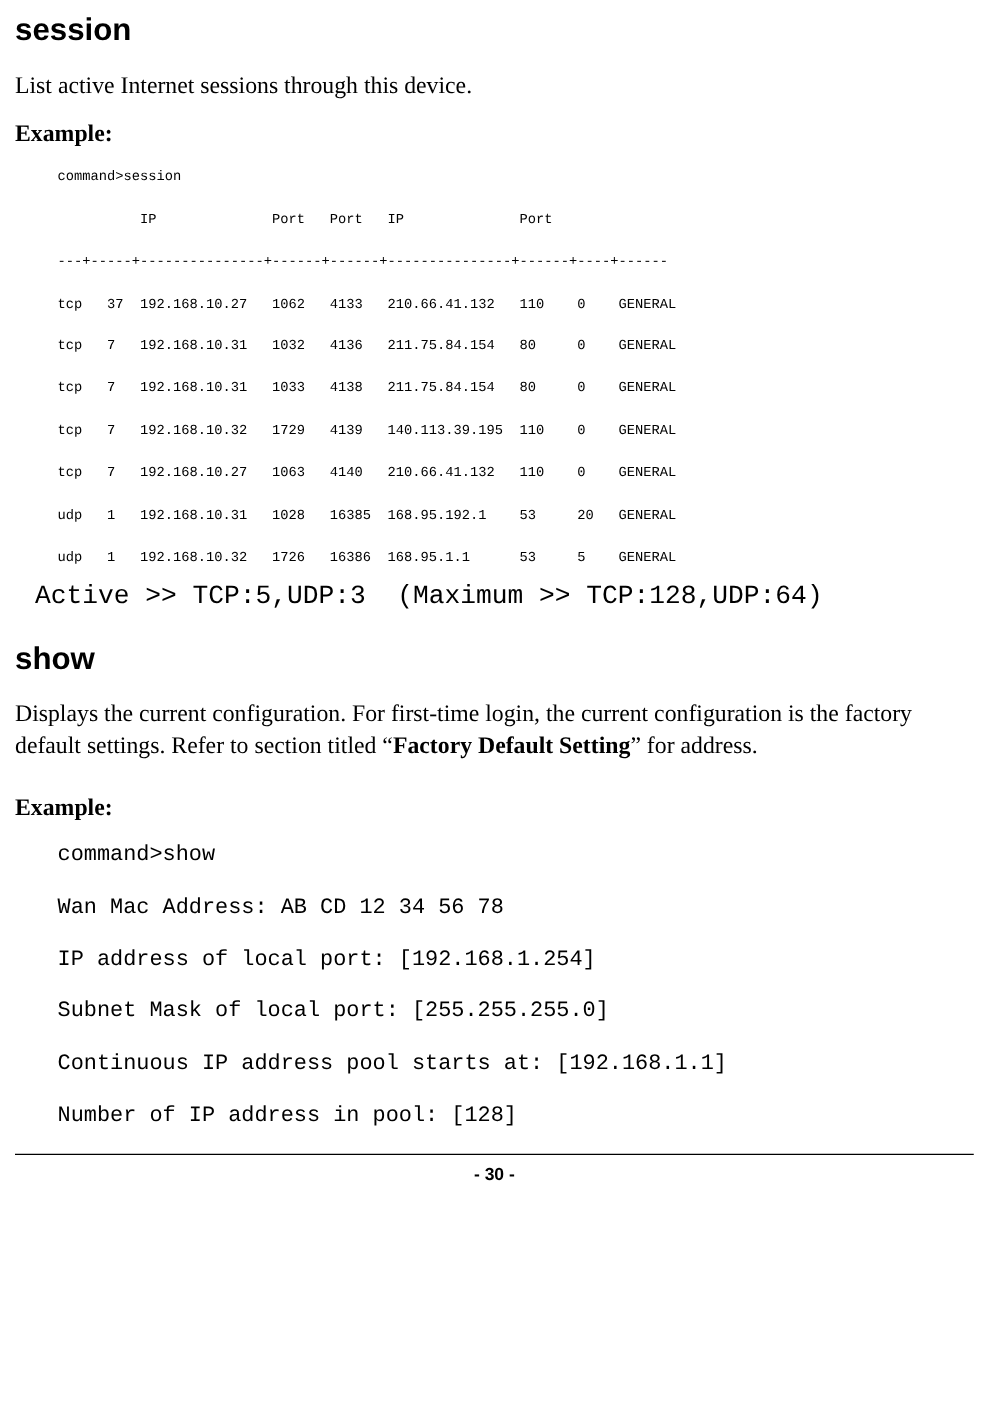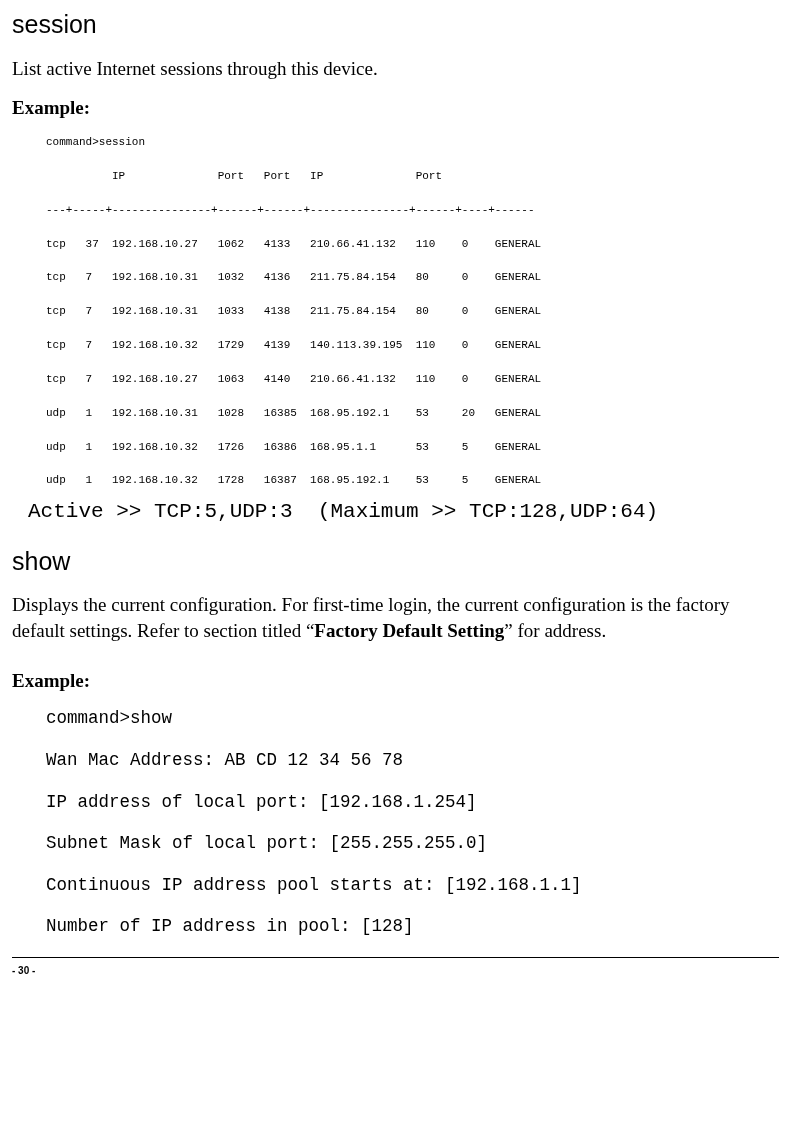--- a/index.html
+++ b/index.html
@@ -1,25 +1,25 @@
 <!DOCTYPE html>
 <html><head>
   <meta charset="utf-8">
   <style>
     body{font-family:"Times New Roman",Times,serif;font-size:19px;color:#000;margin:0;padding:8px 12px;width:791px;box-sizing:border-box;line-height:1.35}
-    h2{font-family:Arial,Helvetica,sans-serif;font-weight:400;font-size:25px;margin:0 0 14px 0}
+    h2{font-family:Arial,Helvetica,sans-serif;font-weight:700;font-size:25px;margin:0 0 14px 0}
     p{margin:0 0 14px 0}
     .example-label{font-weight:700}
     .session-block{font-family:"Courier New",Courier,monospace;font-size:11px;padding-left:34px;margin-bottom:10px}
     .session-block .row{white-space:pre;margin-bottom:19px}
     .session-block .row:last-child{margin-bottom:0}
     .active-line{font-family:"Courier New",Courier,monospace;font-size:21px;white-space:pre;margin:0 0 18px 16px}
     .space{height:18px}
     hr.footer-rule{border:none;border-top:1.5px solid #000;margin:18px 0 6px 0}
-    .page-num{font-family:Arial,Helvetica,sans-serif;font-weight:700;font-size:10px}
+    .page-num{text-align:center;font-family:Arial,Helvetica,sans-serif;font-weight:700;font-size:14px}
     .bold-inline{font-weight:700}
     .show-desc{margin:0 0 6px 0}
     .show-pre .line{margin-bottom:18px;white-space:pre}
     .show-pre .line:last-child{margin-bottom:0}
   </style>
 </head>
 <body>
 
 <h2>session</h2>
 <p>List active Internet sessions through this device.</p>
@@ -29,21 +29,20 @@
   <div class="row">command&gt;session</div>
   <div class="row">          IP              Port   Port   IP              Port</div>
   <div class="row">---+-----+---------------+------+------+---------------+------+----+------</div>
   <div class="row">tcp   37  192.168.10.27   1062   4133   210.66.41.132   110    0    GENERAL</div>
   <div class="row">tcp   7   192.168.10.31   1032   4136   211.75.84.154   80     0    GENERAL</div>
   <div class="row">tcp   7   192.168.10.31   1033   4138   211.75.84.154   80     0    GENERAL</div>
   <div class="row">tcp   7   192.168.10.32   1729   4139   140.113.39.195  110    0    GENERAL</div>
   <div class="row">tcp   7   192.168.10.27   1063   4140   210.66.41.132   110    0    GENERAL</div>
   <div class="row">udp   1   192.168.10.31   1028   16385  168.95.192.1    53     20   GENERAL</div>
   <div class="row">udp   1   192.168.10.32   1726   16386  168.95.1.1      53     5    GENERAL</div>
-  <div class="row">udp   1   192.168.10.32   1728   16387  168.95.192.1    53     5    GENERAL</div>
 </div>
 
 <div class="active-line">Active &gt;&gt; TCP:5,UDP:3  (Maximum &gt;&gt; TCP:128,UDP:64)</div>
 
 <h2>show</h2>
 <p class="show-desc">
   <span>Displays the current configuration. For first-time login, the current configuration is the factory default settings. Refer to section titled “</span><span class="bold-inline">Factory Default Setting</span><span>” for address.</span>
 </p>
 <div class="space"></div>
 <p class="example-label">Example:</p>

